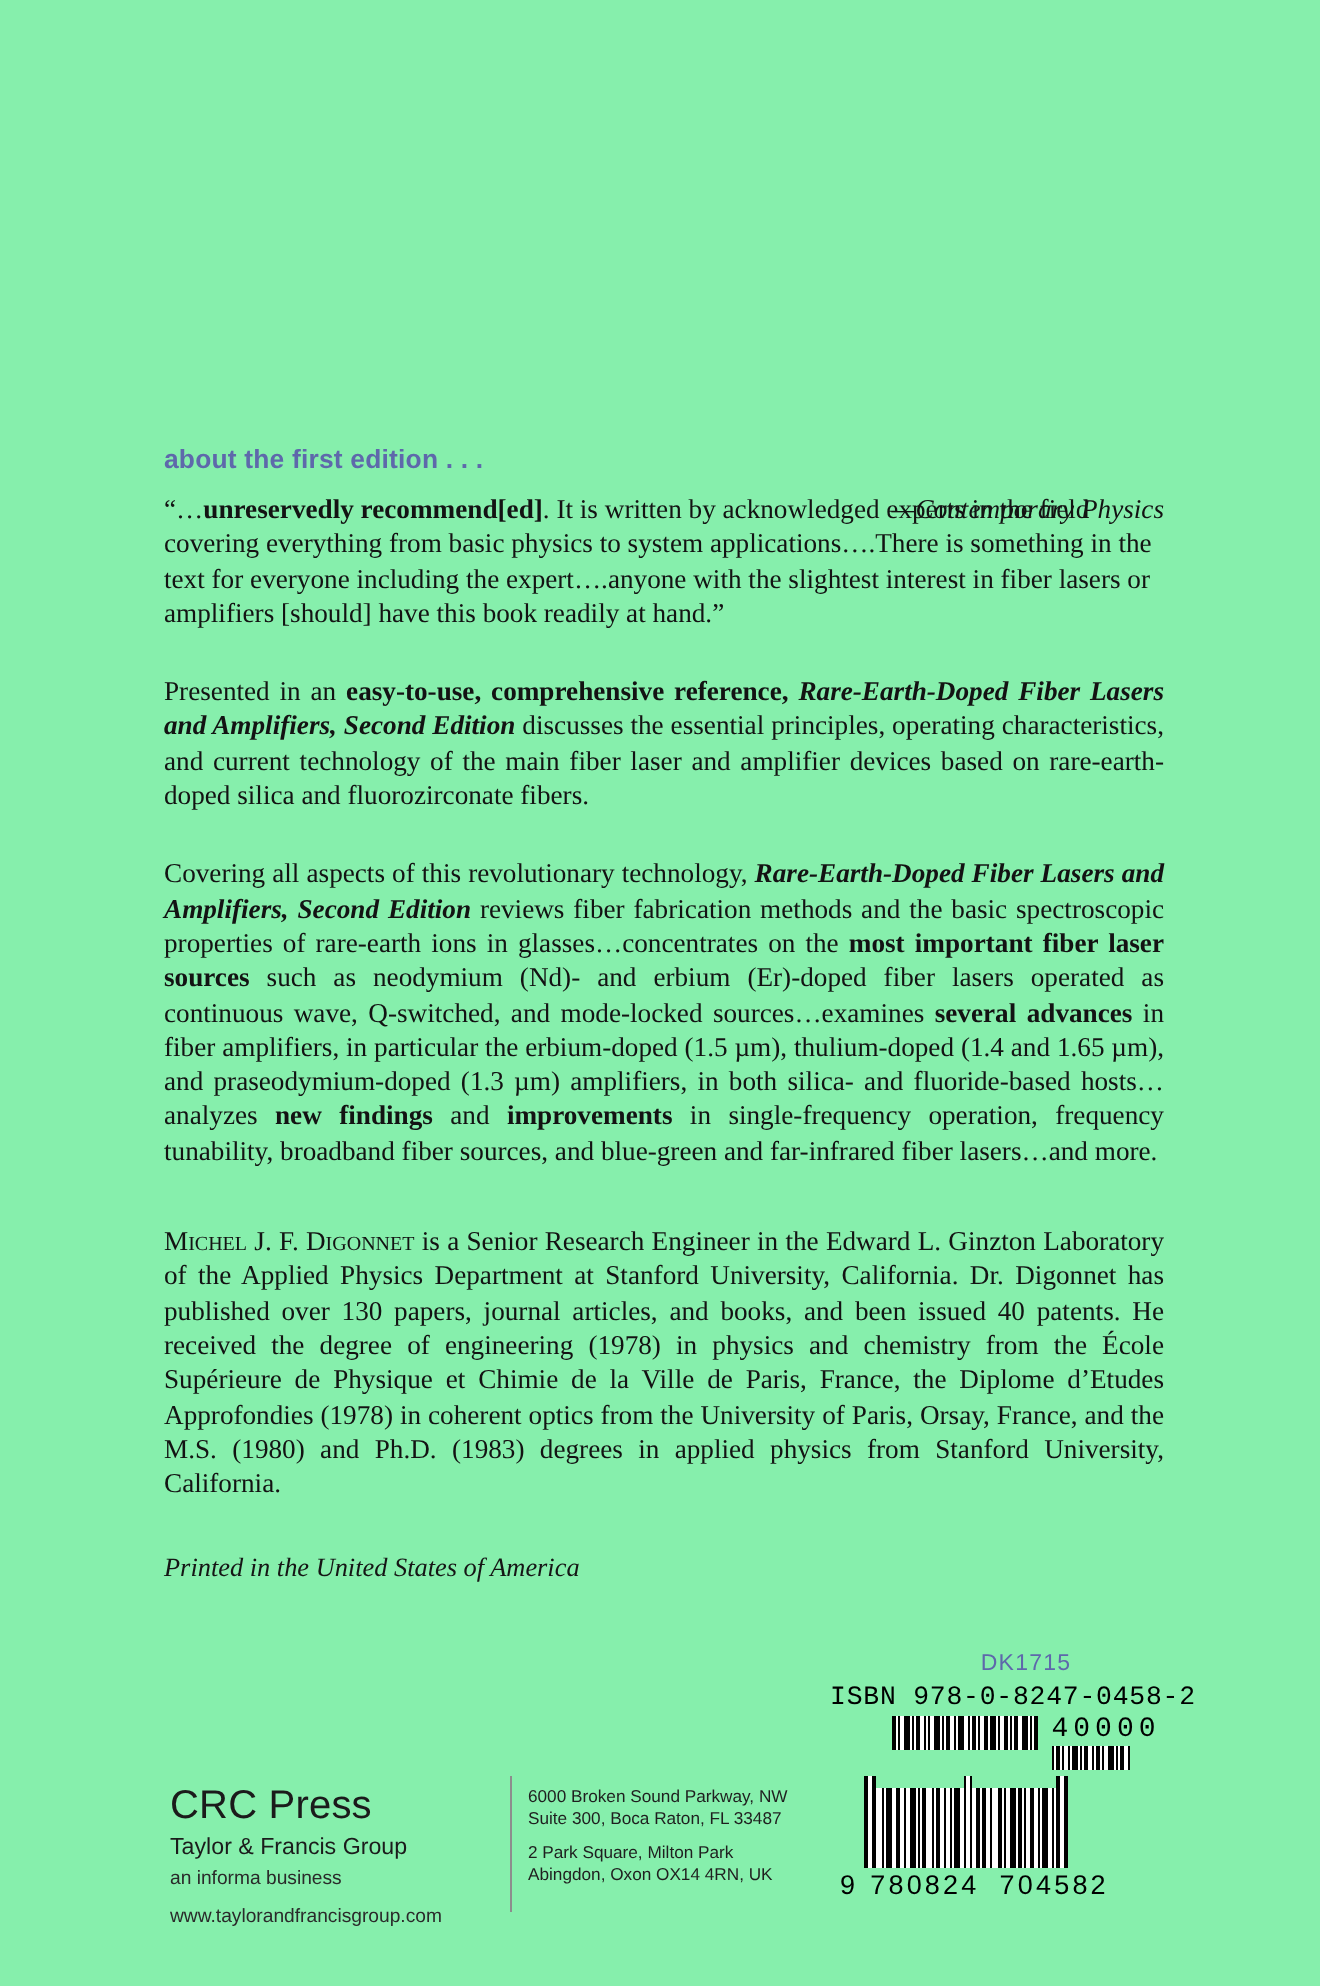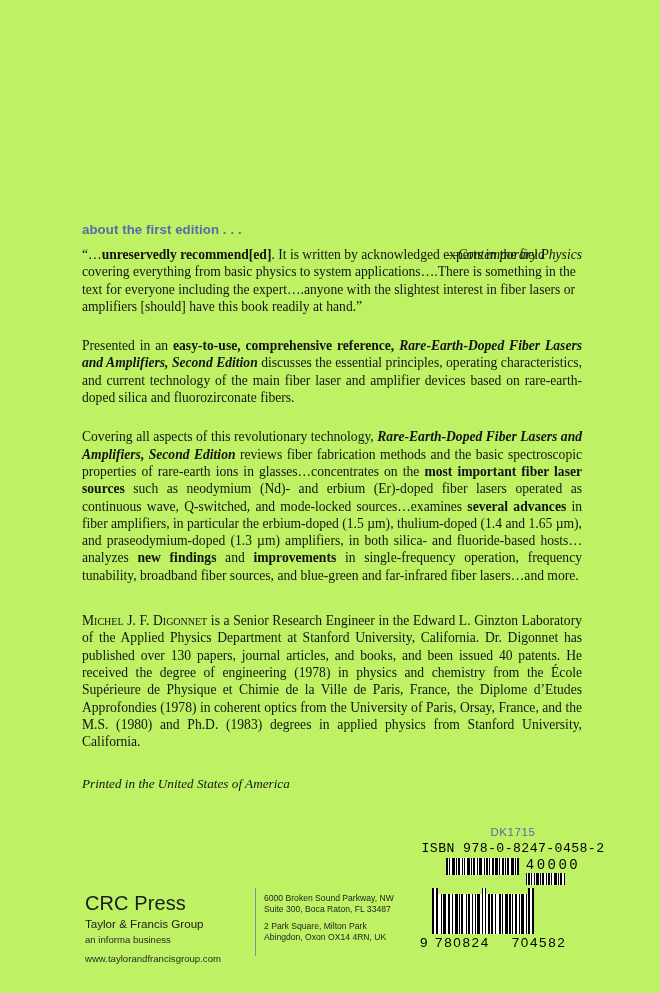--- a/index.html
+++ b/index.html
@@ -12,21 +12,21 @@
     height: 993px;
     position: relative;
     font-family: "Liberation Serif", serif;
     color: #1a1a1a;
     overflow: hidden;
   }
 
   .page {
     position: absolute;
     inset: 0;
-    background: #bef264;
+    background: #86efac;
   }
 
   
   .content {
     position: absolute;
     left: 82px;
     top: 222px;
     width: 500px;
   }
 
@@ -99,21 +99,21 @@
     color: #5e68ab;
     text-align: center;
     letter-spacing: 0.6px;
     margin-bottom: 3px;
   }
   .isbn-line {
     font-family: "Liberation Mono", monospace;
     font-size: 13.2px;
     letter-spacing: 0.4px;
     color: #000;
-    text-align: center;
+    text-align: left;
     white-space: nowrap;
   }
   .bar-row {
     display: flex;
     align-items: flex-start;
     justify-content: center;
     gap: 7px;
     margin-top: 2px;
   }
   .bars {
@@ -153,21 +153,21 @@
   .ean-bars i { display: block; background: #000; }
   .ean-digits {
     font-family: "Liberation Sans", sans-serif;
     font-size: 13.5px;
     letter-spacing: 1.6px;
     color: #000;
     margin-top: 1px;
     white-space: nowrap;
   }
   .ean-digits .lead { margin-right: 6px; }
-  .ean-digits .grp { margin-right: 22px; }
+  .ean-digits .grp { margin-right: 10px; }
 
   
   .publisher {
     position: absolute;
     left: 82px;
     top: 893px;
     display: flex;
     align-items: flex-start;
   }
   .crc-mark {

